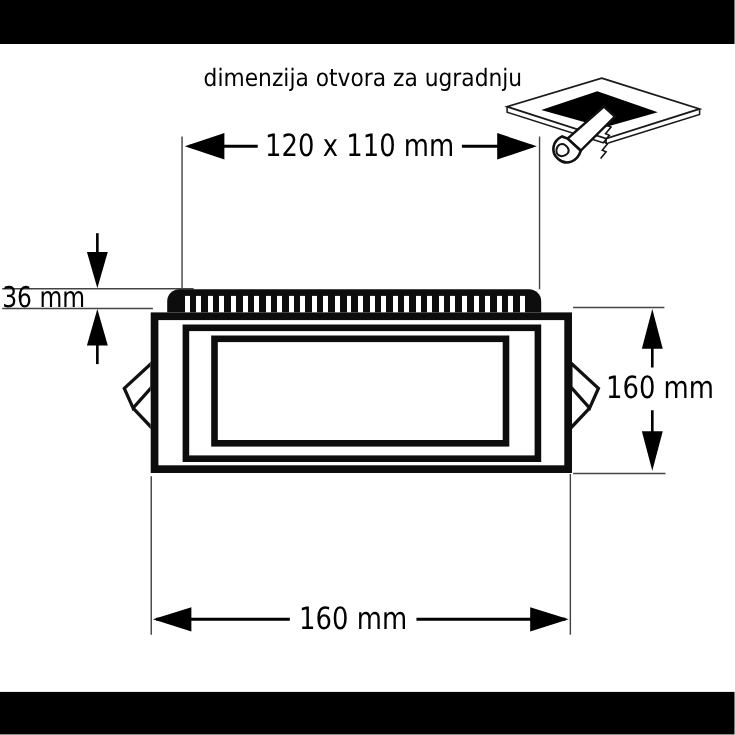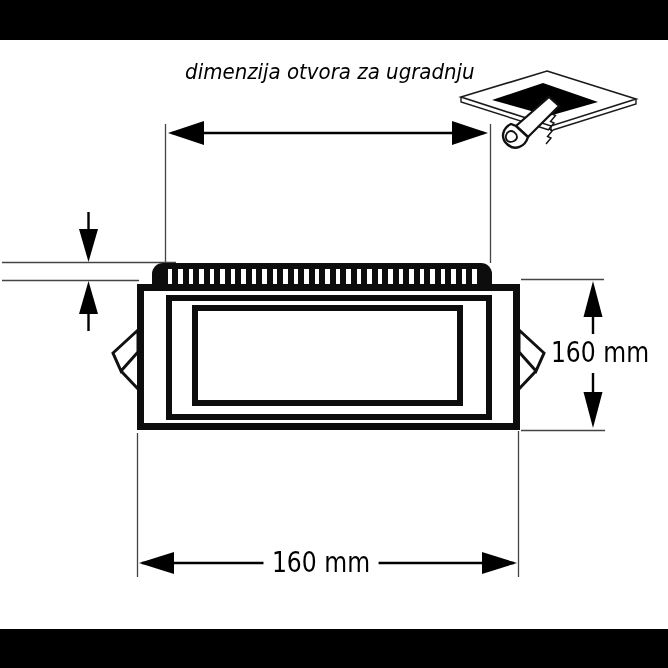--- a/index.html
+++ b/index.html
@@ -18,21 +18,21 @@
   .fins{position:absolute;left:16px;right:13px;top:6px;bottom:0;
     background:repeating-linear-gradient(90deg,#ffffff 0px,#ffffff 4.5px,#0d0d0d 4.5px,#0d0d0d 10.5px);}
   .frame{position:absolute;background:#fff;box-sizing:border-box;border:6px solid #0d0d0d;}
   #frame-outer{left:137px;top:284px;width:383px;height:146px;border-width:7px;}
   #frame-middle{left:166px;top:295px;width:326px;height:125px;}
   #frame-inner{left:192px;top:305px;width:271px;height:101px;}
 
   
   .lbl{position:absolute;white-space:nowrap;font-size:28px;line-height:1;}
   .lbl .sq{display:inline-block;transform:scaleX(.84);transform-origin:center;}
-  #title-lbl{left:164px;top:61px;width:332px;text-align:center;font-style:italic;font-size:22px;}
+  #title-lbl{left:164px;top:61px;width:332px;text-align:center;font-size:22px;}
   #title-lbl .sq{transform:scaleX(.9);}
   #cutout-lbl{left:327px;top:133px;transform:translate(-50%,-50%);font-size:28px;}
   #cutout-lbl .sq{background:#fff;padding:0 8px;}
   #height-lbl{left:2px;top:271px;transform:translateY(-50%);font-size:26px;}
   #height-lbl .sq{transform-origin:left center;transform:scaleX(.82);}
   #side-lbl{left:600px;top:353px;transform:translate(-50%,-50%);}
   #width-lbl{left:321px;top:563px;transform:translate(-50%,-50%);}
   #width-lbl .sq{background:#fff;padding:0 10px;}
 </style>
 </head>
@@ -103,19 +103,21 @@
 
   <div class="heatsink">
     <div class="fins"></div>
   </div>
   <div id="frame-outer" class="frame"></div>
   <div id="frame-middle" class="frame"></div>
   <div id="frame-inner" class="frame"></div>
 
   <div id="title-lbl" class="lbl"><span class="sq">dimenzija otvora za ugradnju</span></div>
 
+  <div id="cutout-lbl" class="lbl"><span class="sq">120 x 110 mm</span></div>
 
+  <div id="height-lbl" class="lbl"><span class="sq">36 mm</span></div>
 
   <div id="side-lbl" class="lbl"><span class="sq">160 mm</span></div>
 
   <div id="width-lbl" class="lbl"><span class="sq">160 mm</span></div>
 
 </div>
 
 </body></html>

